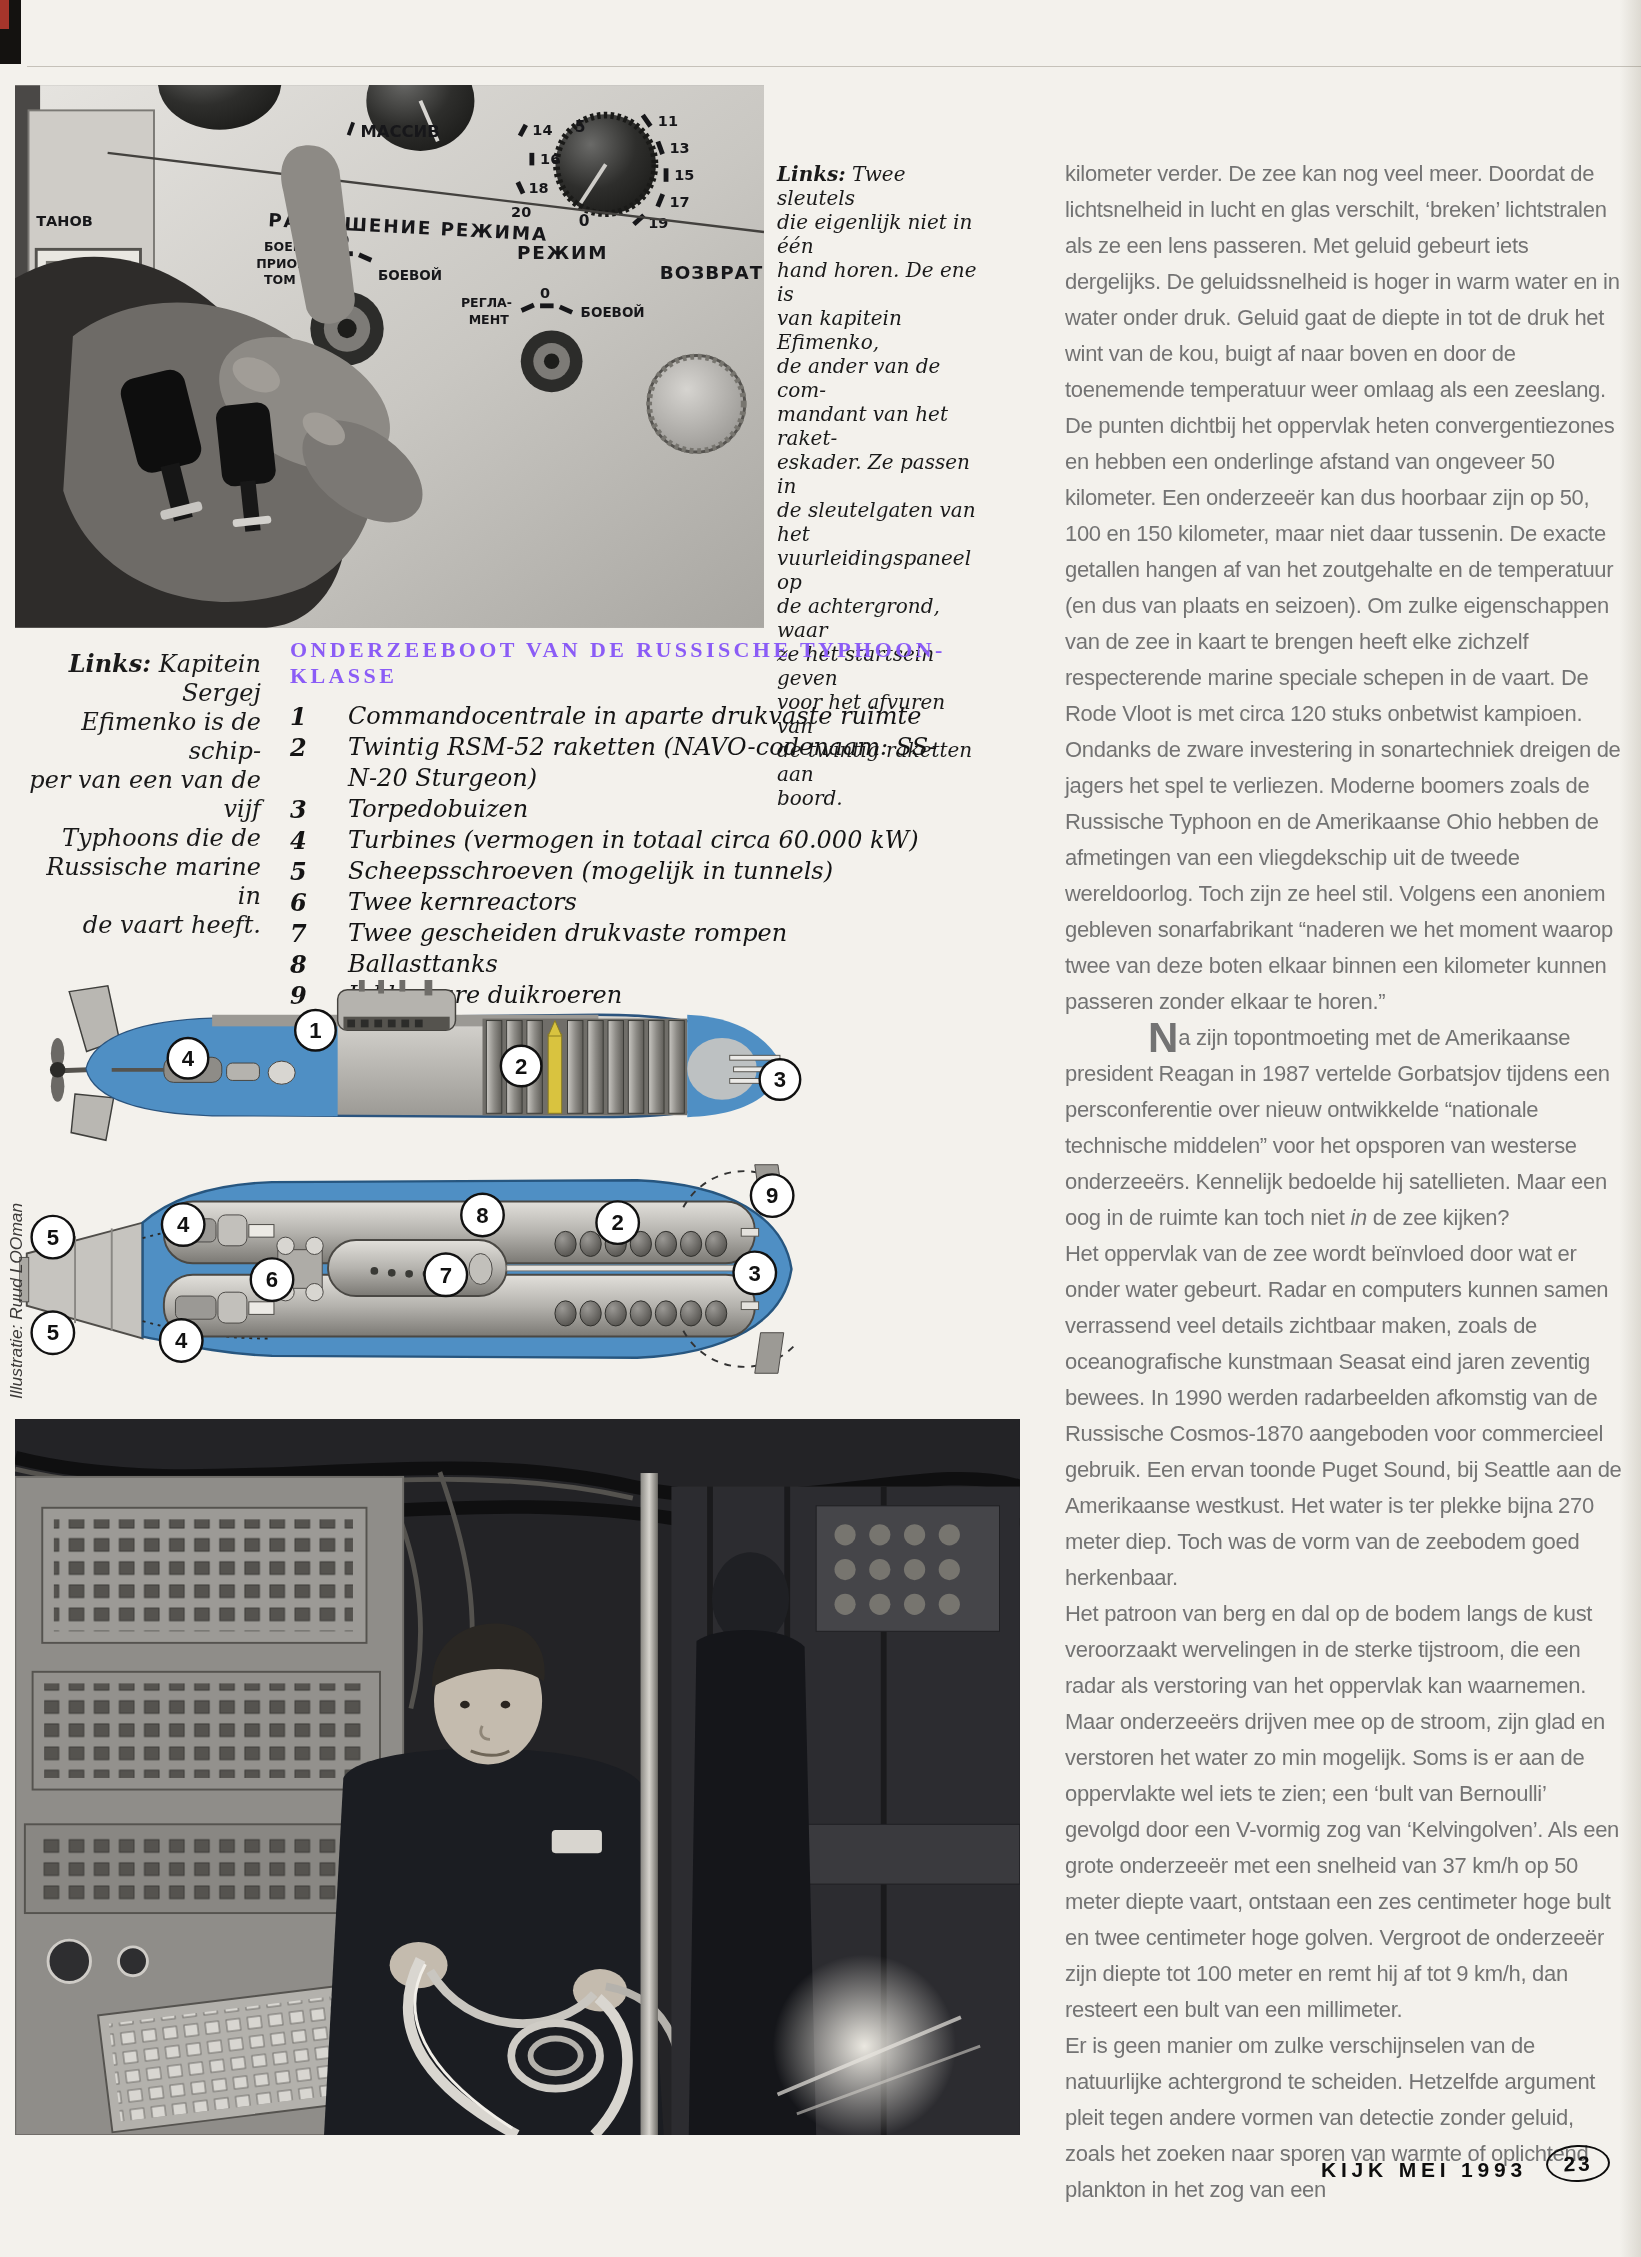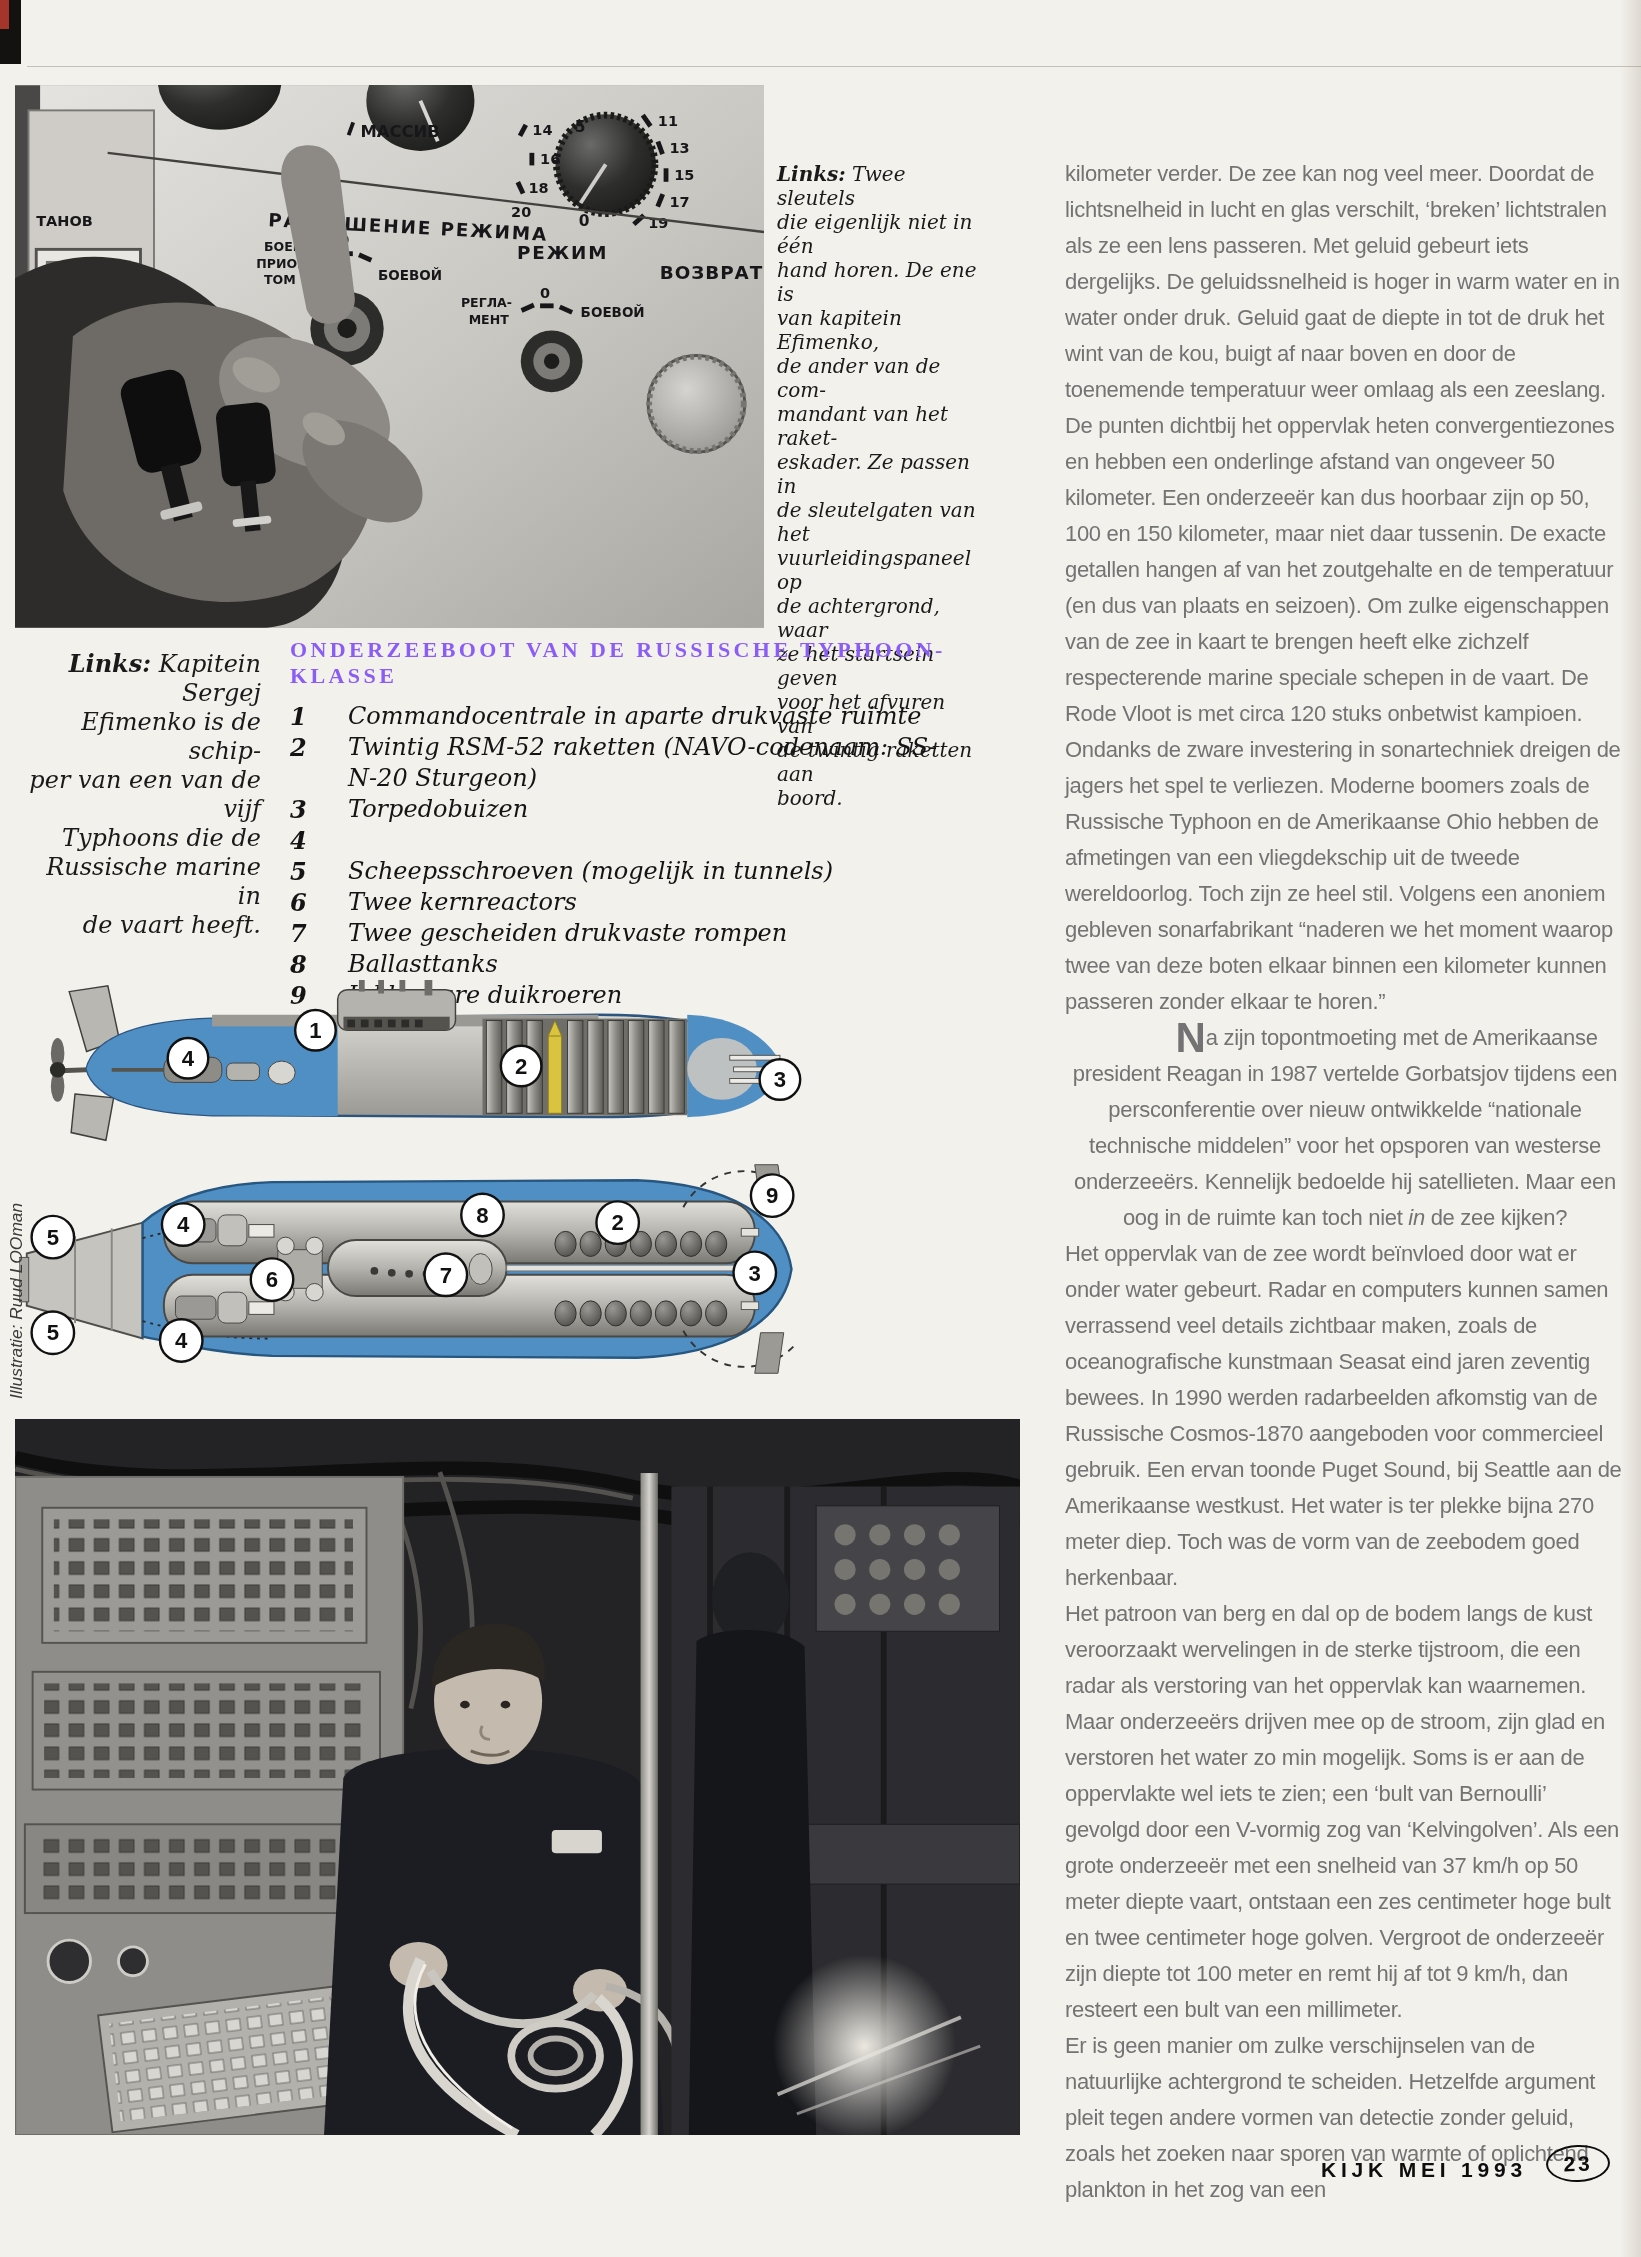--- a/index.html
+++ b/index.html
@@ -39,21 +39,21 @@
   .credit{position:absolute;left:5.8px;top:1399px;transform:rotate(-90deg);transform-origin:0 0;
         font-family:"Liberation Sans",sans-serif;font-style:italic;font-size:17.4px;color:#3c3a38;white-space:nowrap;}
 
   
   .photo-bottom{position:absolute;left:14.5px;top:1419px;width:1005px;height:716px;background:#232326;}
 
   
   .article{position:absolute;left:1065px;top:156px;width:560px;font-size:22px;line-height:36px;
         letter-spacing:-0.3px;color:#737373;}
   .para{margin:0;}
-  .indent1{text-indent:83px;text-align:center;}
+  .indent1{text-indent:83px;}
   .dropcap{font-size:42px;font-weight:800;line-height:9.7px;vertical-align:-6.8px;letter-spacing:0;}
   .it{font-style:italic;}
 
   
   .footer{position:absolute;left:1321px;top:2145px;display:flex;align-items:flex-end;gap:19.3px;}
   .footer-mag{font-weight:bold;font-size:21px;letter-spacing:4.8px;color:#0d0d0d;}
   .footer-oval{width:60px;height:33px;border:2.9px solid #0d0d0d;border-radius:50%;display:flex;
         align-items:center;justify-content:center;font-weight:bold;font-size:21px;letter-spacing:2.9px;
         transform:rotate(-2deg);color:#0d0d0d;}
 </style>
@@ -233,20 +233,21 @@
     <div class="legend-row">
         <span class="legend-num">2</span>
         <span>Twintig RSM-52 raketten (NAVO-codenaam: SS-N-20 Sturgeon)</span>
       </div>
     <div class="legend-row">
         <span class="legend-num">3</span>
         <span>Torpedobuizen</span>
       </div>
     <div class="legend-row">
         <span class="legend-num">4</span>
+        <span>Turbines (vermogen in totaal circa 60.000 kW)</span>
       </div>
     <div class="legend-row">
         <span class="legend-num">5</span>
         <span>Scheepsschroeven (mogelijk in tunnels)</span>
       </div>
     <div class="legend-row">
         <span class="legend-num">6</span>
         <span>Twee kernreactors</span>
       </div>
     <div class="legend-row">

